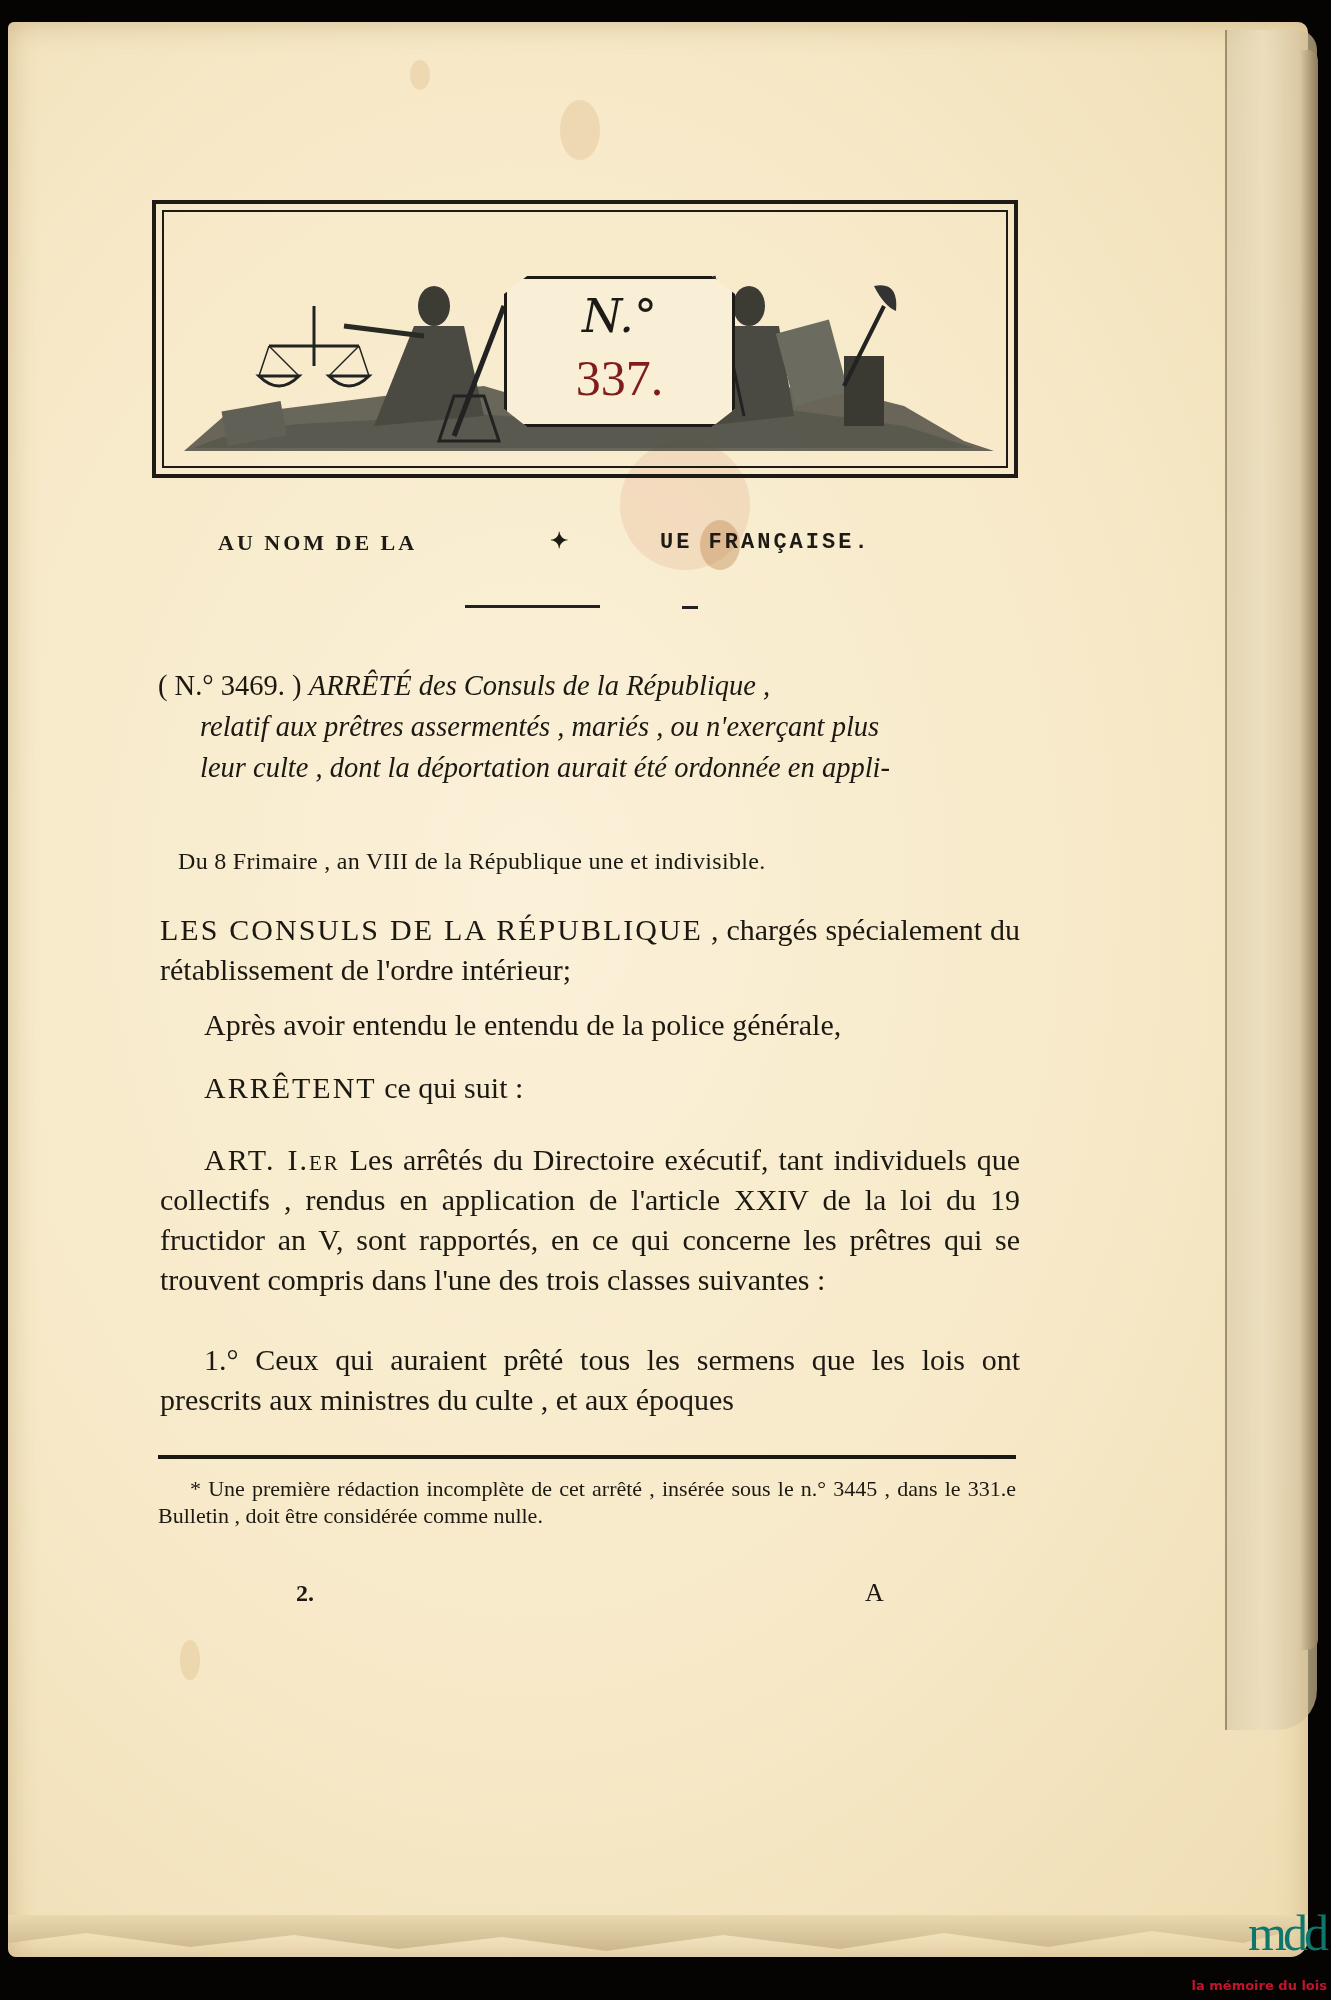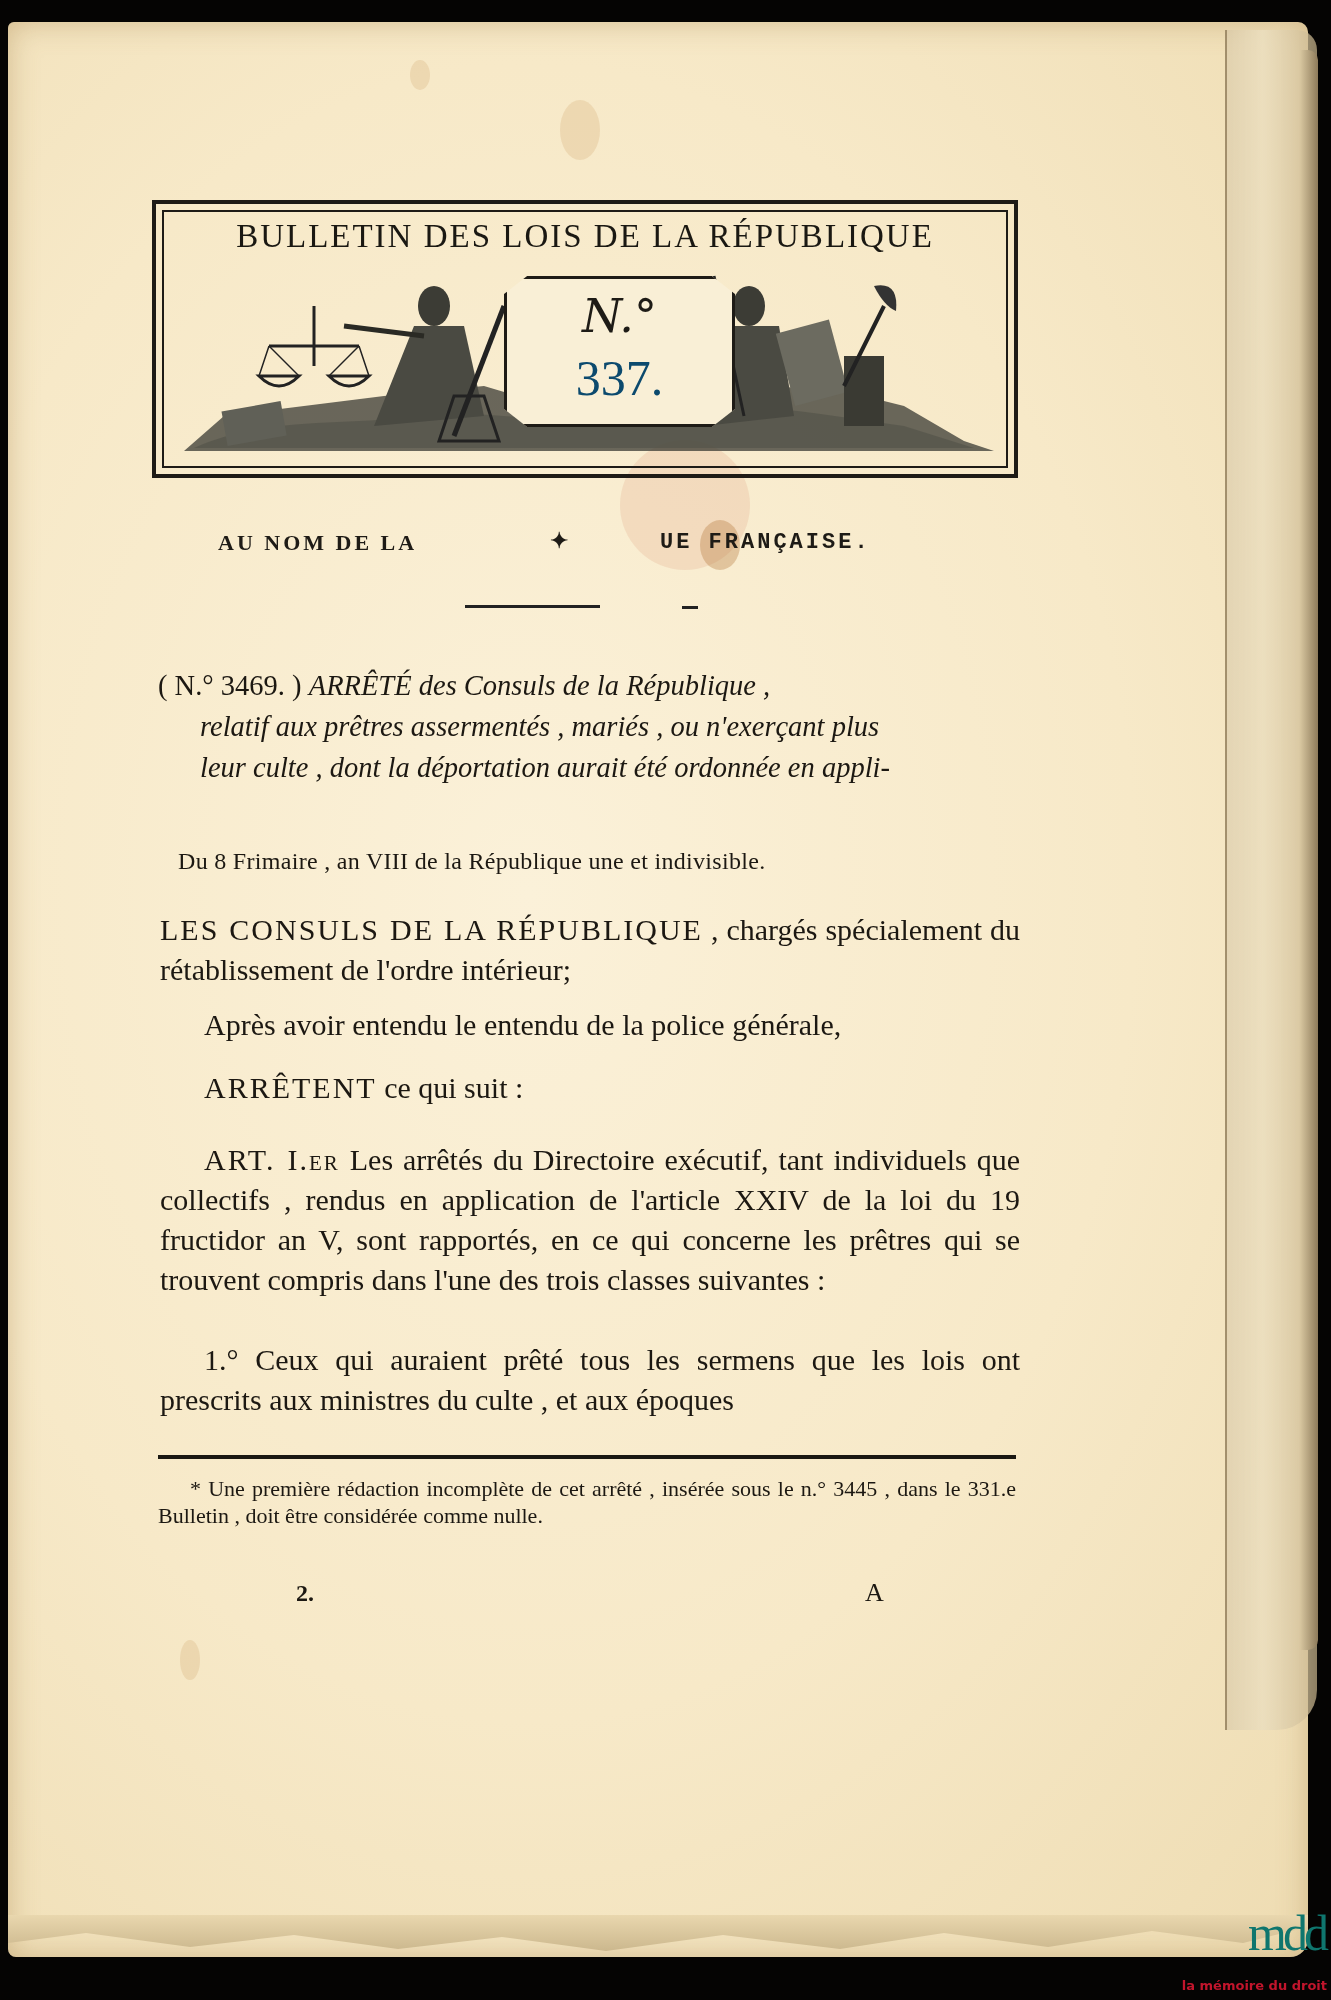--- a/index.html
+++ b/index.html
@@ -52,21 +52,21 @@
     position: absolute; left: 320px; top: 10px; width: 225px; height: 145px;
     background: #f9efd6; border: 3px solid #1e1b16;
     clip-path: polygon(10% 0, 90% 0, 100% 12%, 100% 88%, 90% 100%, 10% 100%, 0 88%, 0 12%);
   }
   .num-prefix {
     position: absolute; left: 0; right: 0; top: 10px; text-align: center;
     font-family: "DejaVu Serif", serif; font-style: italic; font-size: 46px; color: #1e1b16;
   }
   .num-value {
     position: absolute; left: 0; right: 0; top: 70px; text-align: center;
-    font-size: 50px; color: #0c4a6e; font-family: "Liberation Serif", serif;
+    font-size: 50px; color: #7f1d1d; font-family: "Liberation Serif", serif;
   }
 
   
   .heading-line {
     position: absolute; top: 530px; left: 0; width: 100%; text-align: center;
     font-size: 22px; letter-spacing: 3px; font-weight: bold; color: #1e1b16;
   }
   .heading-line span { display: inline-block; }
   .heading-left { position: absolute; left: 218px; }
   .heading-gap { position: absolute; left: 550px; top: -2px; }
@@ -136,21 +136,20 @@
 <div class="torn-bottom"></div>
 
 <div class="stain" style="left:410px;top:60px;width:20px;height:30px;"></div>
 <div class="stain" style="left:560px;top:100px;width:40px;height:60px;"></div>
 <div class="stain" style="left:620px;top:440px;width:130px;height:130px;background:rgba(205,120,90,0.15);"></div>
 <div class="stain" style="left:700px;top:520px;width:40px;height:50px;background:rgba(180,120,60,0.35);"></div>
 <div class="stain" style="left:180px;top:1640px;width:20px;height:40px;"></div>
 
 <div class="masthead">
   <div class="masthead-inner"></div>
-  <div class="masthead-title">BULLETIN DES LOIS DE LA RÉPUBLIQUE</div>
   <div class="engraving">
     <svg width="810" height="190" viewBox="0 0 810 190">
 
       <path d="M0 185 L40 150 L120 140 L200 130 L300 120 L400 150 L520 125 L640 120 L720 140 L780 175 L810 185 Z" fill="#3a3a33" opacity="0.75"></path>
       <path d="M10 182 C80 150,160 160,240 150 C320 140,400 170,480 150 C560 130,640 150,720 160 L790 182 Z" fill="#54544a" opacity="0.7"></path>
 
       <ellipse cx="250" cy="40" rx="16" ry="20" fill="#3c3c35"></ellipse>
       <path d="M230 60 L280 60 L300 150 L190 160 Z" fill="#4a4a42"></path>
       <path d="M240 70 L160 60" stroke="#2a2a24" stroke-width="5"></path>
 
@@ -226,14 +225,14 @@
 <div class="footnote-rule"></div>
 <div class="footnote">
   <span class="ind"></span><span>* Une première rédaction incomplète de cet arrêté , insérée sous le n.° 3445 , dans le 331.e Bulletin , doit être considérée comme nulle.</span>
 </div>
 
 <div class="signature-mark">2.</div>
 <div class="signature-letter">A</div>
 
 <div class="logo">
   <div class="logo-mark">mdd</div>
-  <div class="logo-tagline">la mémoire du droit</div>
+  <div class="logo-tagline">la mémoire du lois</div>
 </div>
 
 </body></html>

